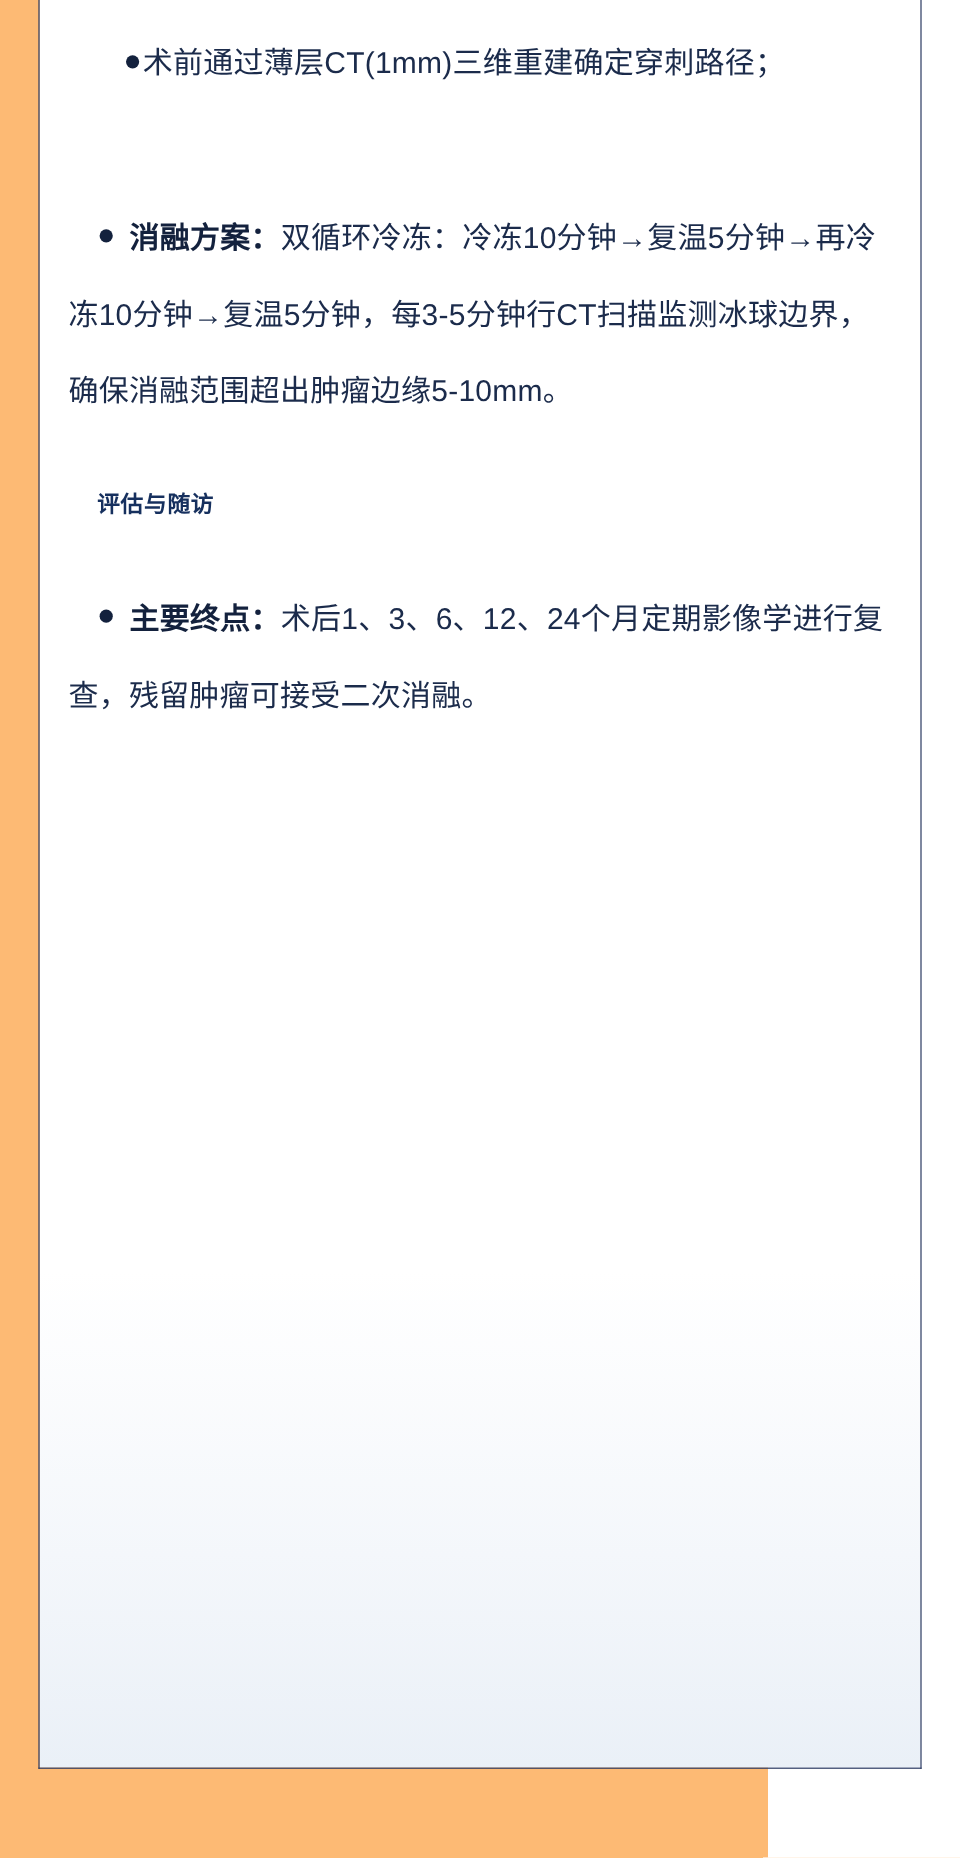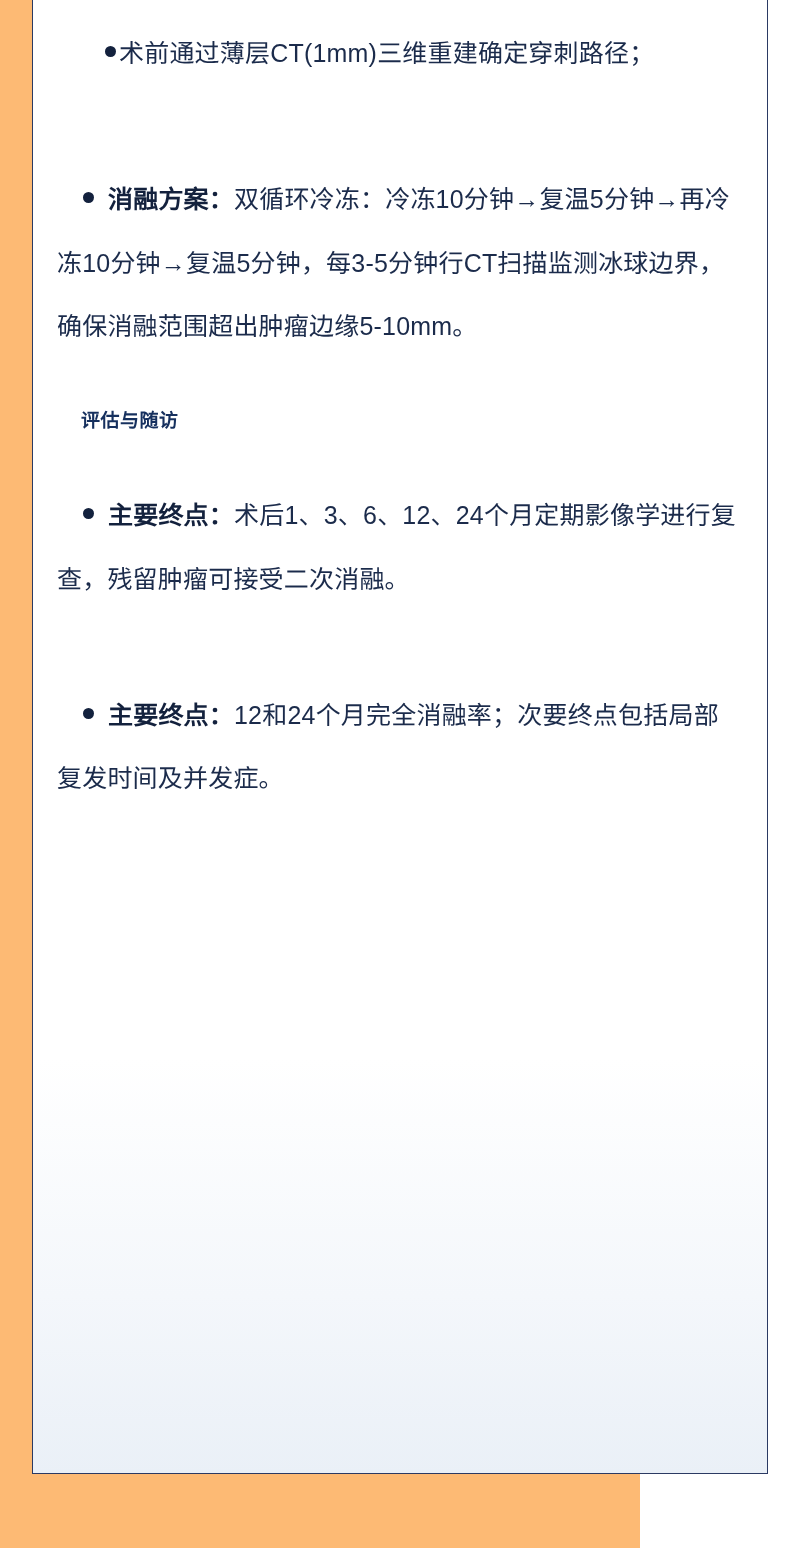--- a/index.html
+++ b/index.html
@@ -130,19 +130,16 @@
       </p>
 
       <h2 class="section-heading">评估与随访</h2>
 
       <p class="bullet-item bullet-flow">
         <span class="inline-dot"></span><span class="lead">主要终点：</span><span class="body-text">术后1、3、6、12、24个月定期影像学进行复查，残留肿瘤可接受二次消融。</span>
       </p>
 
       <div class="gap-md"></div>
 
-      <p class="bullet-item bullet-flow">
-        <span class="inline-dot"></span><span class="lead">主要终点：</span><span class="body-text">12和24个月完全消融率；次要终点包括局部复发时间及并发症。</span>
-      </p>
 
     </div>
   </div>
 </div>
 
 </body></html>

